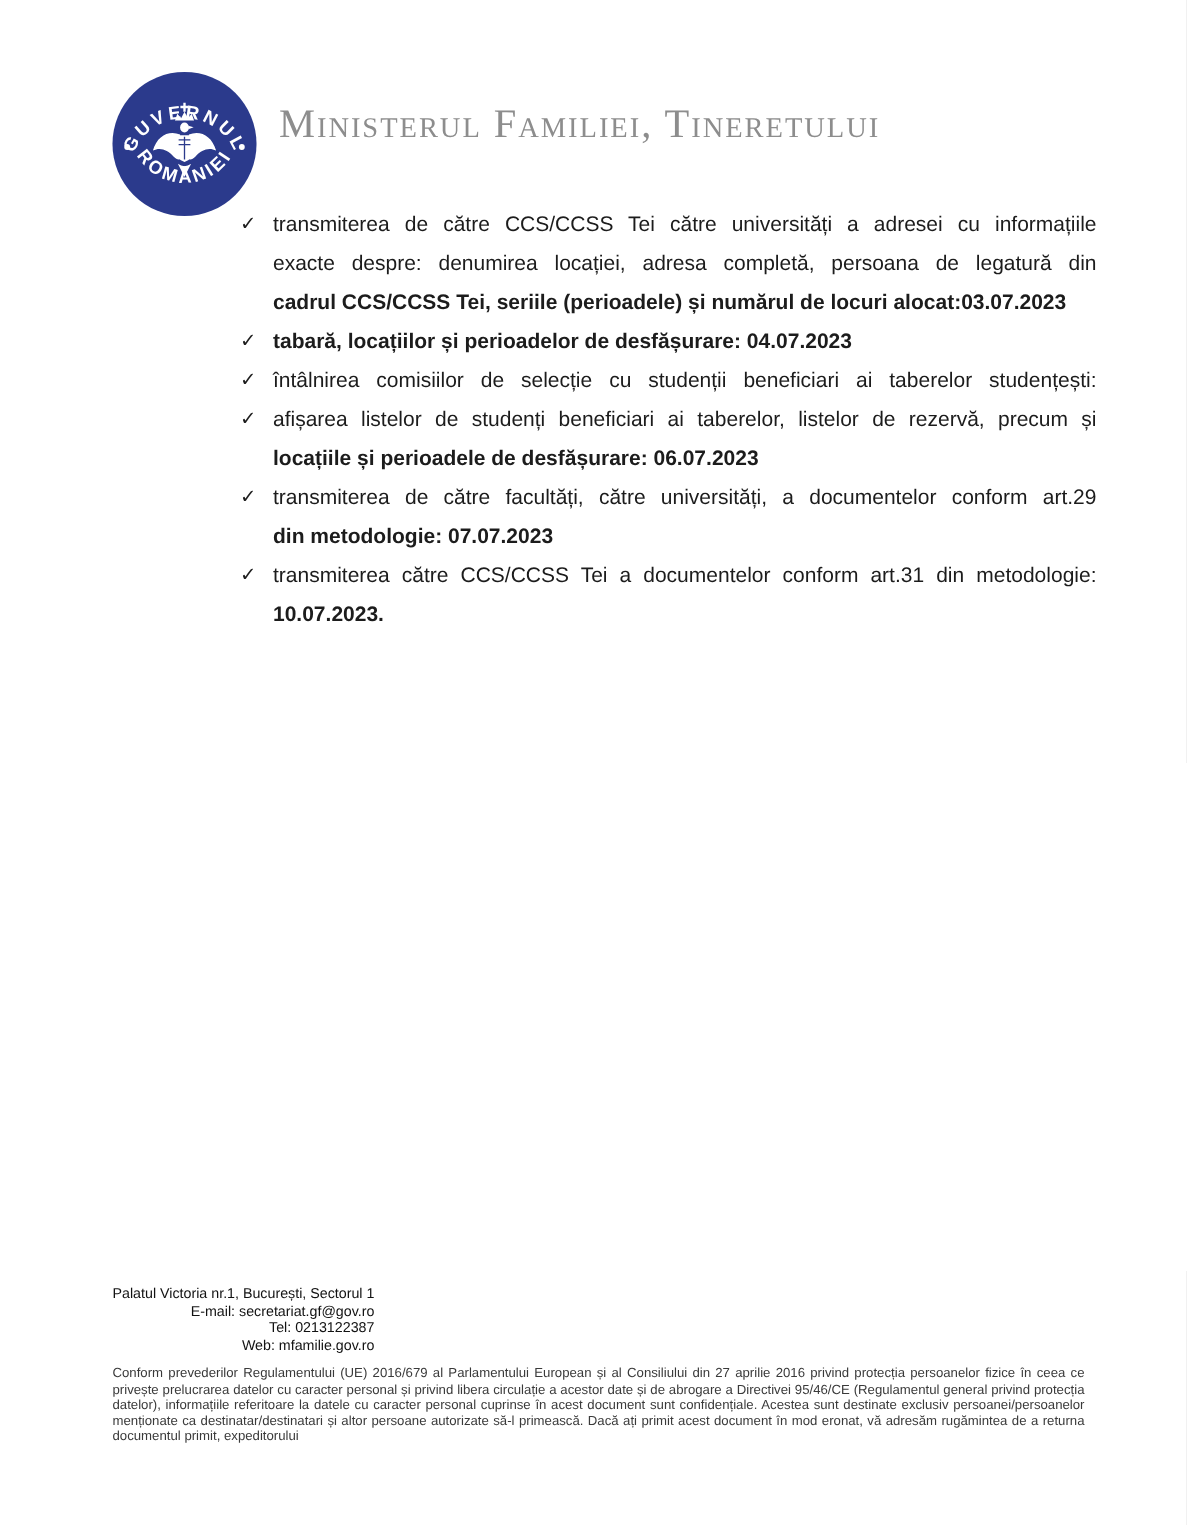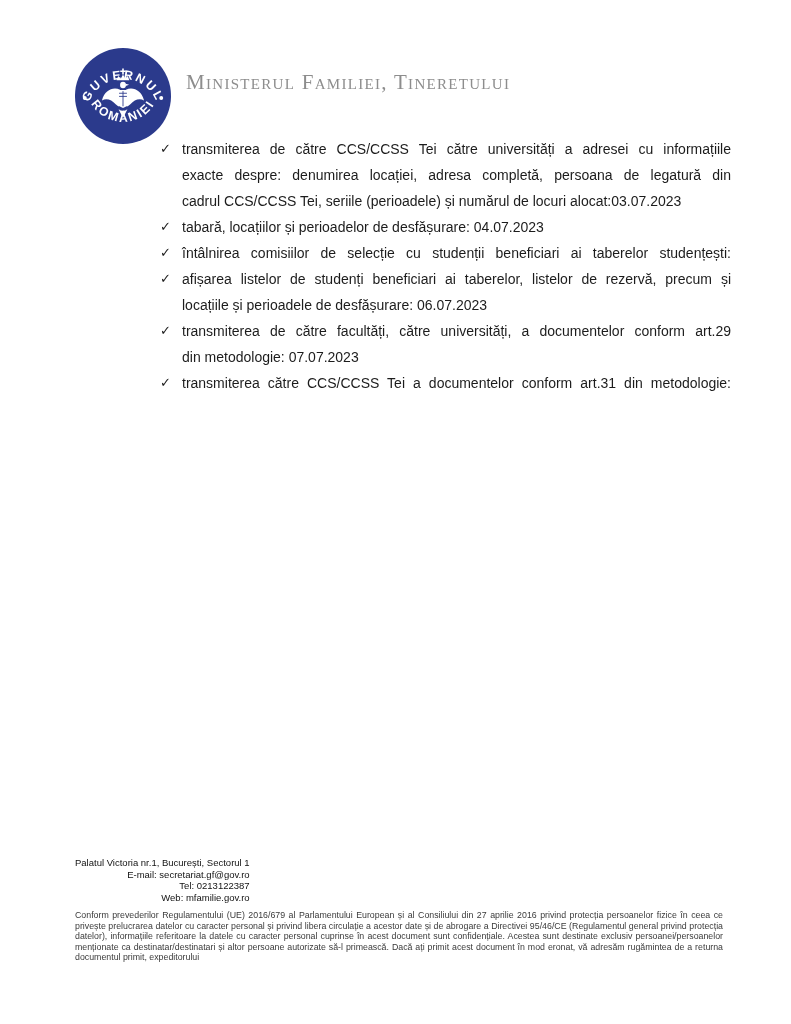--- a/index.html
+++ b/index.html
@@ -21,21 +21,21 @@
     width: 98px;
     height: 98px;
   }
   .ministry-title {
     position: absolute;
     left: 186px;
     top: 70px;
     font-family: "Liberation Serif", serif;
     font-variant: small-caps;
     font-weight: 400;
-    font-size: 21px;
+    font-size: 27px;
     letter-spacing: 1.3px;
     line-height: 25px;
     color: #8d8d8d;
   }
 
   
   .checklist {
     position: absolute;
     left: 160px;
     top: 136px;
@@ -46,21 +46,21 @@
   }
   .check-item { position: relative; padding-left: 22px; }
   .check-mark {
     position: absolute;
     left: 0;
     top: 0;
     font-size: 13px;
     color: #1c1c1c;
   }
   .check-item .line { text-align: justify; text-align-last: justify; }
-  .check-item .line.last { text-align-last: left; }
+  .check-item .line.last { text-align-last: left; font-weight: bold; }
 
   
   .footer-block {
     position: absolute;
     left: 75px;
     top: 857px;
     font-size: 9.5px;
     line-height: 11.5px;
     color: #121212;
     text-align: right;
@@ -152,20 +152,21 @@
       <div class="lines">
           <div class="line">transmiterea de către facultăți, către universități, a documentelor conform art.29</div>
           <div class="line last">din metodologie: 07.07.2023</div>
         </div>
     </div>
 
     <div class="check-item">
       <span class="check-mark">✓</span>
       <div class="lines">
           <div class="line">transmiterea către CCS/CCSS Tei a documentelor conform art.31 din metodologie:</div>
+          <div class="line last">10.07.2023.</div>
         </div>
     </div>
   </div>
 
   <div class="footer-block">
     <div>Palatul Victoria nr.1, București, Sectorul 1</div>
     <div>E-mail: secretariat.gf@gov.ro</div>
     <div>Tel: 0213122387</div>
     <div>Web: mfamilie.gov.ro</div>
   </div>

